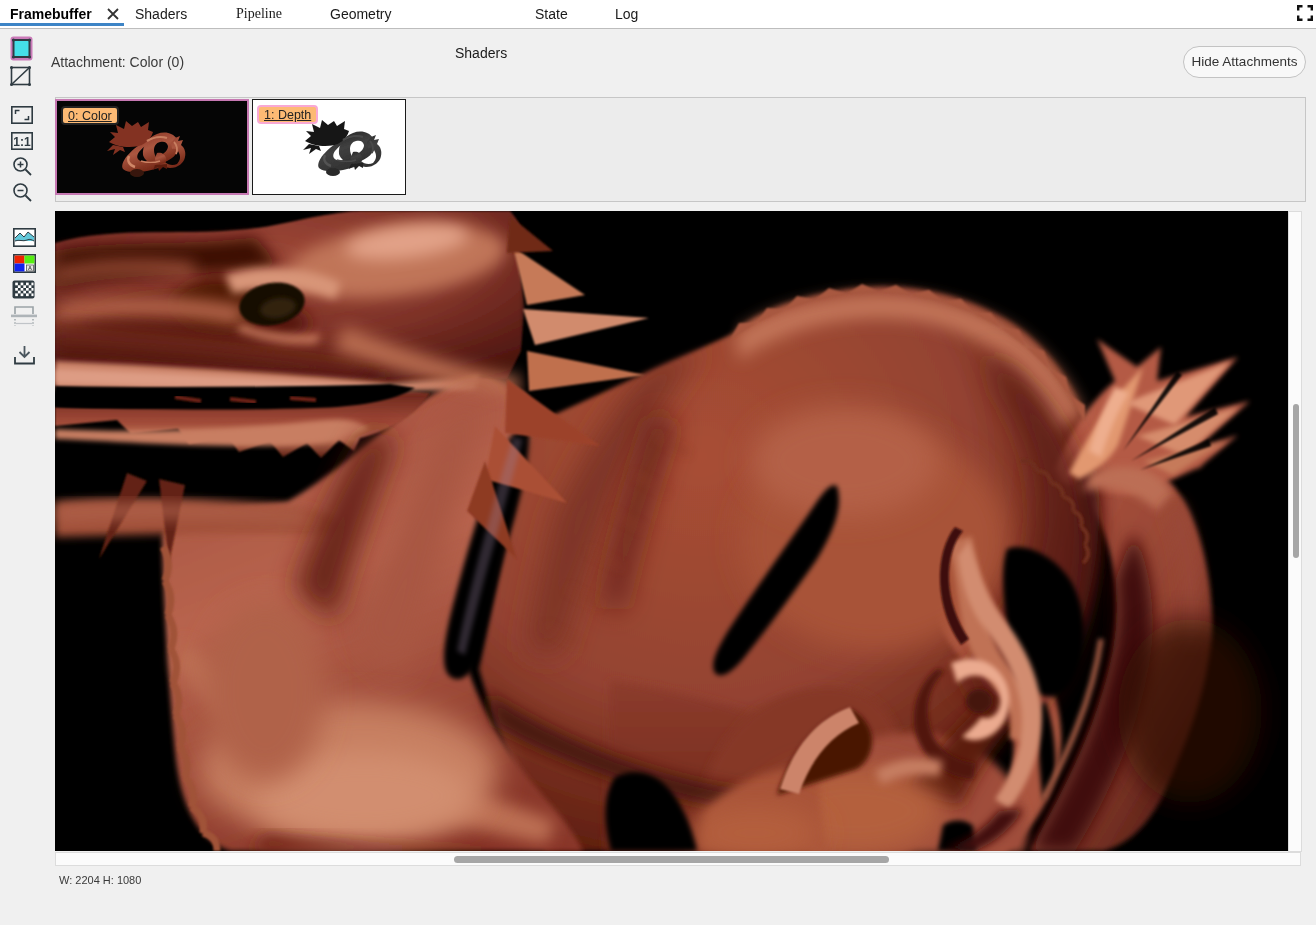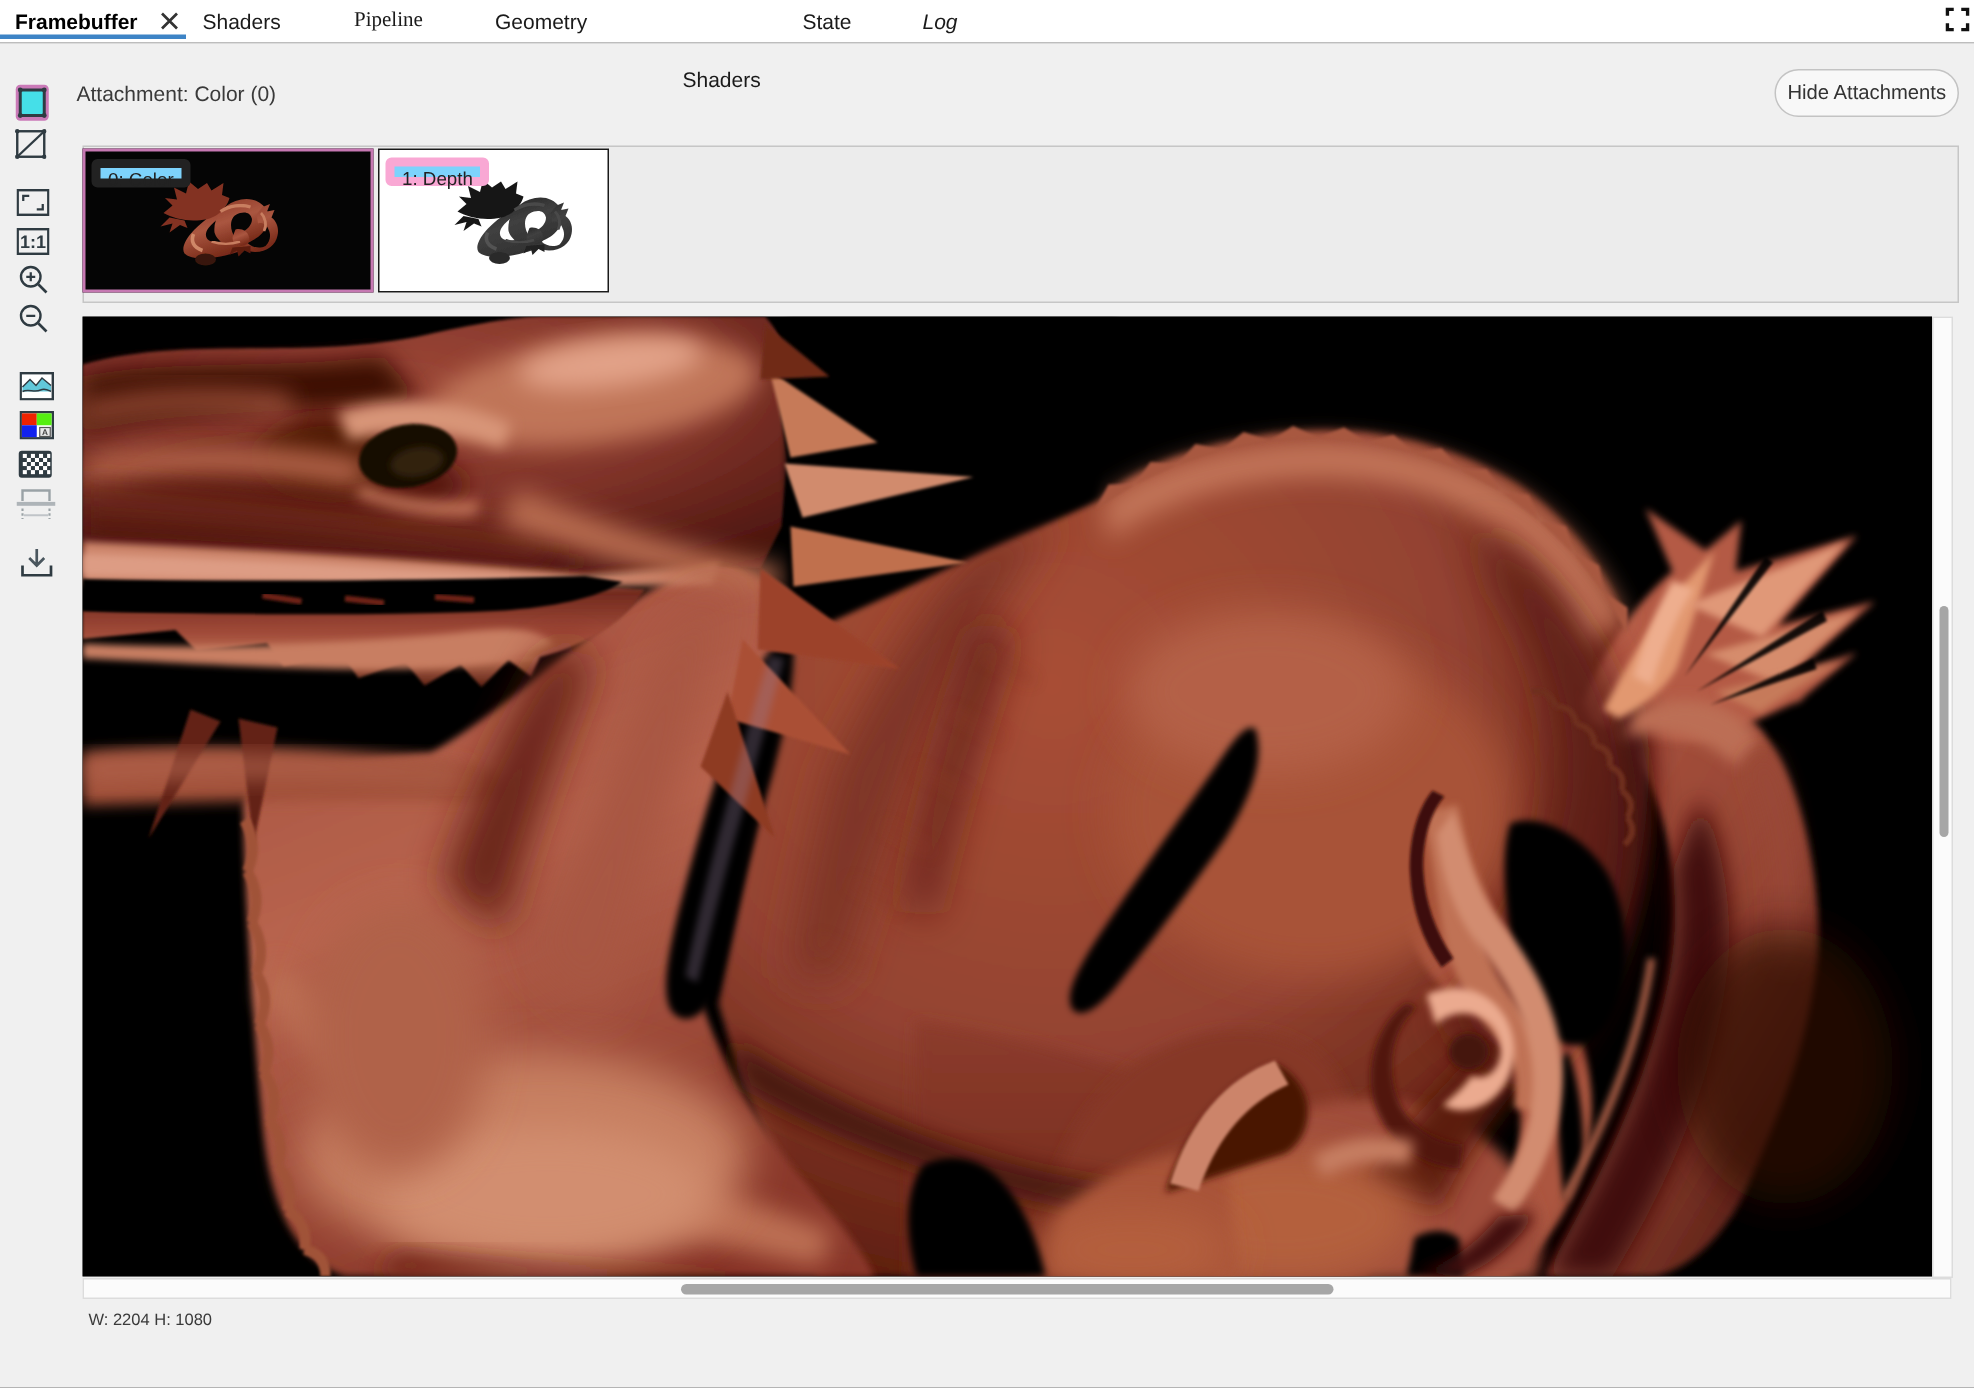--- a/index.html
+++ b/index.html
@@ -5,30 +5,30 @@
   * { margin:0; padding:0; box-sizing:border-box; }
   html,body { width:1316px; height:925px; background:#f0f0f0; font-family:"Liberation Sans",sans-serif; overflow:hidden; }
   
   #tabbar { position:absolute; left:0; top:0; width:1316px; height:29px; background:#ffffff; border-bottom:1px solid #bdbdbd; }
   .tab { position:absolute; top:0; height:28px; line-height:28px; font-size:14px; color:#1a1a1a; }
   #tab-active { left:10px; font-weight:bold; color:#000; }
   #tab-underline { position:absolute; left:0; top:23px; width:124px; height:3px; background:#3d84c6; }
   #closex { position:absolute; left:104px; top:5px; width:18px; height:18px; }
   #fsicon { position:absolute; left:1297px; top:5px; width:16px; height:16px; }
   
-  #toolcol { position:absolute; left:0; top:44px; width:46px; height:743px; }
+  #toolcol { position:absolute; left:0; top:24px; width:46px; height:743px; }
   .ticon { position:absolute; left:10px; }
   
   #att-label { position:absolute; left:51px; top:54px; font-size:14px; color:#3a3a3a; }
   #hidebtn { position:absolute; left:1183px; top:46px; width:123px; height:32px; background:#f8f8f8; border:1px solid #c3c3c3; border-radius:16px; font-size:13.5px; color:#333; text-align:center; line-height:30px; }
   
   #strip { position:absolute; left:55px; top:97px; width:1251px; height:105px; background:#ececec; border:1px solid #c6c6c6; }
   #thumb0 { position:absolute; left:-1px; top:1px; width:194px; height:96px; background:#050505; border:2px solid #c678b2; }
   #thumb1 { position:absolute; left:196px; top:1px; width:154px; height:96px; background:#ffffff; border:1px solid #1a1a1a; }
-  .chip { position:absolute; left:4px; top:5px; height:19px; background:#7dd3fc; border:6px solid #f9a8d4; border-radius:4px; font-size:12.5px; color:#222; line-height:17px; padding:0 5px; }
+  .chip { position:absolute; left:4px; top:5px; height:19px; background:#fdba74; border:2px solid #f9a8d4; border-radius:4px; font-size:12.5px; color:#222; line-height:17px; padding:0 5px;text-decoration:underline; }
   #thumb0 .chip { border-color:#222; }
   
   #viewport { position:absolute; left:55px; top:211px; width:1233px; height:640px; background:#000; overflow:hidden; }
   
   #htrack { position:absolute; left:55px; top:852px; width:1246px; height:14px; background:#fbfbfb; border:1px solid #dcdcdc; }
   #hthumb { position:absolute; left:398px; top:3px; width:435px; height:7px; background:#a6a6a6; border-radius:3.5px; }
   #vtrack { position:absolute; left:1288px; top:211px; width:14px; height:641px; background:#fbfbfb; border:1px solid #dcdcdc; }
   #vthumb { position:absolute; left:4px; top:192px; width:6px; height:154px; background:#a6a6a6; border-radius:3px; }
   #status { position:absolute; left:59px; top:874px; font-size:11px; color:#3a3a3a; }
 </style>
@@ -37,21 +37,21 @@
 <div id="tabbar">
   <span class="tab" id="tab-active">Framebuffer</span>
   <svg id="closex" viewBox="0 0 18 18">
       <path d="M4 4 L14 14 M14 4 L4 14" stroke="#333" stroke-width="1.8" fill="none"></path>
     </svg>
   <span class="tab" style="left:135px;">Shaders</span>
   <span class="tab" style="left:236px;font-family:Liberation Serif, serif;">Pipeline</span>
   <span class="tab" style="left:330px;">Geometry</span>
   <span class="tab" style="left:455px;margin-top:39px;">Shaders</span>
   <span class="tab" style="left:535px;">State</span>
-  <span class="tab" style="left:615px;font-style:italic;">Log</span>
+  <span class="tab" style="left:615px;">Log</span>
   <svg id="fsicon" viewBox="0 0 16 16">
       <path d="M1.2 5.5 V1.2 H5.5 M10.5 1.2 H14.8 V5.5 M14.8 10.5 V14.8 H10.5 M5.5 14.8 H1.2 V10.5" stroke="#111" stroke-width="2.4" fill="none"></path>
     </svg>
   <div id="tab-underline"></div>
 </div>
 
 <div id="toolcol">
 
   <svg class="ticon" style="top:12px;" width="23" height="25" viewBox="0 0 23 25">
     <rect x="0.5" y="0.5" width="22" height="24" rx="3" fill="#ca7ab8"></rect>

